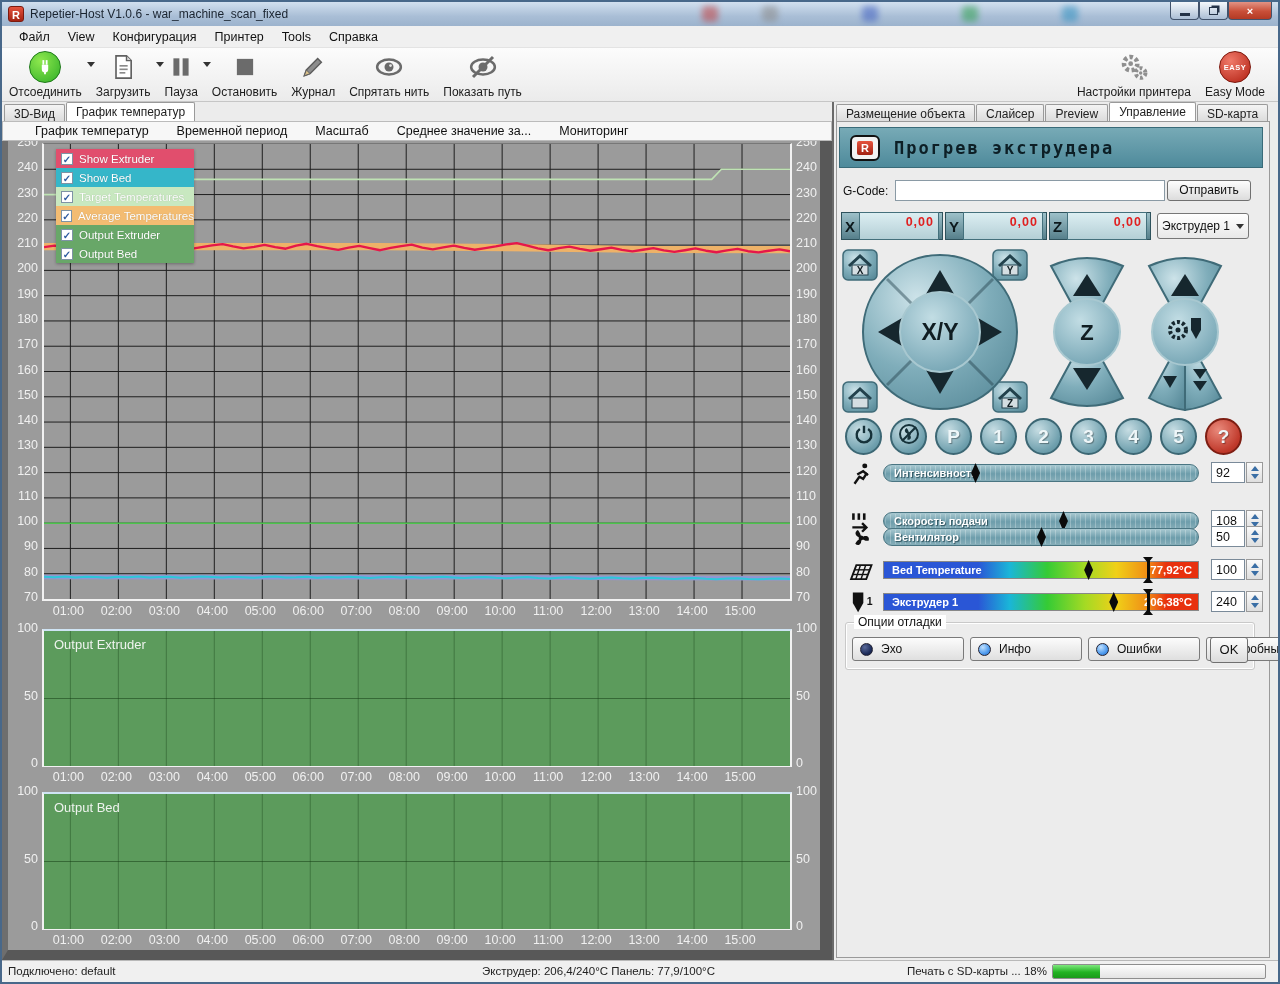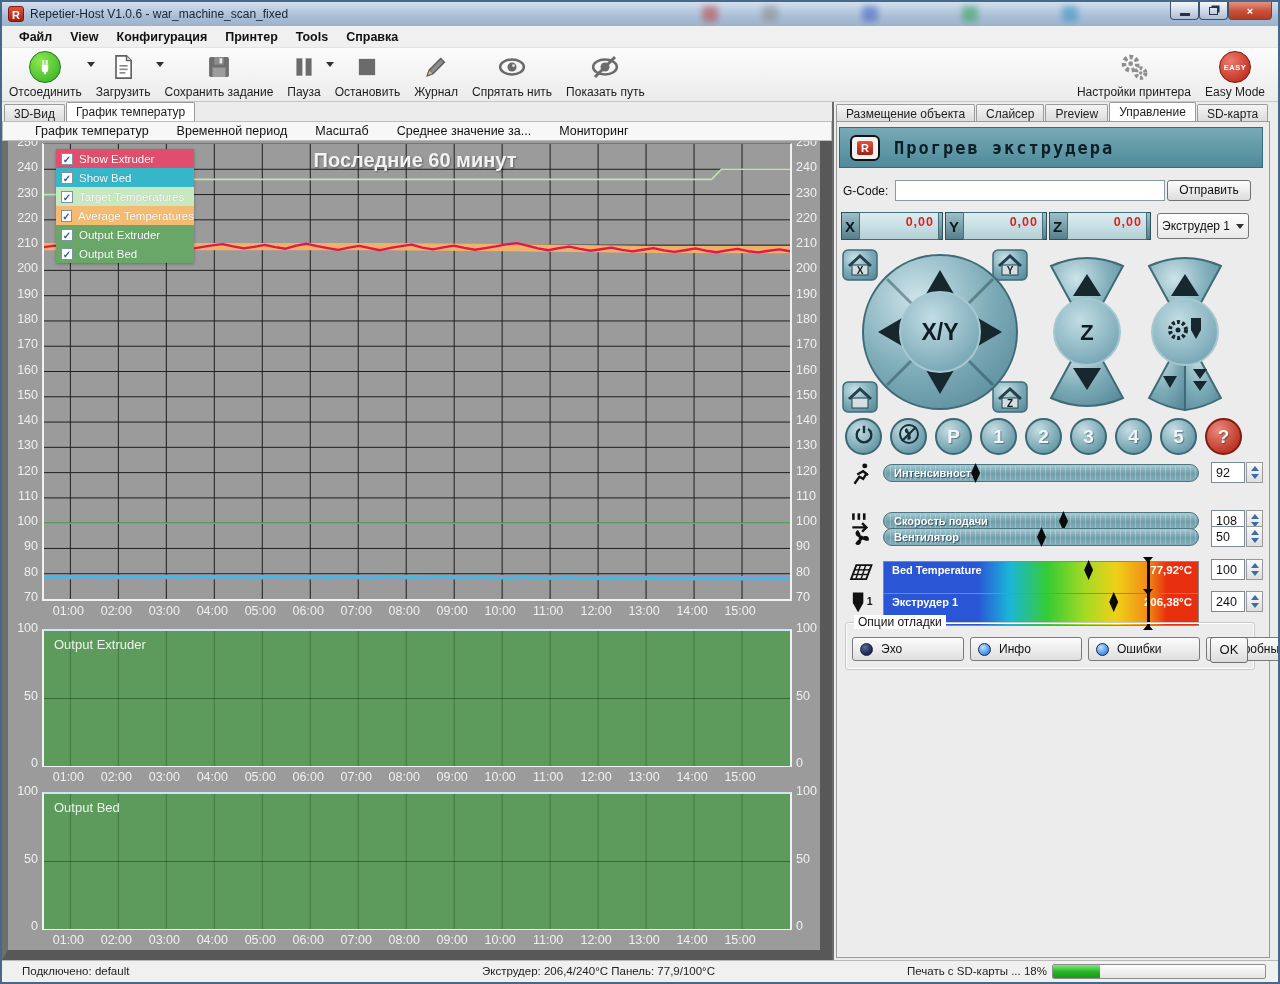--- a/index.html
+++ b/index.html
@@ -17,21 +17,21 @@
   .titletext { font-size:12px; color:#1a2430; z-index:2; }
   .winbtns { position:absolute; right:6px; top:0; display:flex; z-index:3;}
   .winbtn { width:29px; height:18px; border:1px solid #41526b; border-top:none; border-radius:0 0 4px 4px;
             background:linear-gradient(rgba(255,255,255,.75),rgba(175,192,214,.6));
             display:flex; align-items:center; justify-content:center; font-size:11px; color:#243247; font-weight:bold;}
   .winbtn.close { width:44px; background:linear-gradient(#e29384,#c94f38 55%,#b33a24); color:#fff; }
   .winbtn .minbar { width:10px; height:3px; background:#243247; margin-top:7px;}
   .winbtn .restore { width:9px; height:8px; border:1.5px solid #243247; box-shadow:2px -2px 0 -0.5px #243247; }
   
   .menubar { position:absolute; top:24px; left:0; right:0; height:22px; background:#f0f0f0; display:flex; align-items:center; padding-left:8px; border-bottom:1px solid #e3e3e3;}
-  .menuitem { padding:3px 9px; font-size:12.5px; color:#111;font-weight:bold; }
+  .menuitem { padding:3px 9px; font-size:12.5px; color:#111; }
   
   .toolbar { position:absolute; top:46px; left:0; right:0; height:54px;
              background:linear-gradient(#fcfcfc,#ebebeb); border-bottom:1px solid #c6c6c6;
              display:flex; align-items:flex-start; }
   .tgroup { display:flex; }
   .tgroup.right { margin-left:auto; padding-right:6px; }
   .tbtn { display:flex; flex-direction:column; align-items:center; padding:3px 7px 2px 7px; position:relative; }
   .ticon { width:32px; height:32px; display:flex; align-items:center; justify-content:center; position:relative;}
   .ticon.round-green { background:radial-gradient(circle at 35% 30%,#8ee84e,#2fae27); border-radius:50%; border:1px solid #1d7a18;}
   .ticon.round-red   { background:radial-gradient(circle at 35% 30%,#f07a6a,#b01e10); border-radius:50%; border:1px solid #7d170c;}
@@ -99,21 +99,21 @@
   .sliders { position:absolute; top:340px; left:0; right:0; }
   .srow { position:absolute; left:0; right:0; height:24px; }
   .sicon { position:absolute; left:10px; top:0; width:28px; height:24px; display:flex; align-items:center; justify-content:center;}
   .strack { position:absolute; left:46px; width:316px; top:2px; height:18px; border-radius:9px;
             background:linear-gradient(#a9c9d1,#6d9dab 55%,#86aeb9); border:1px solid #4a7582; }
   .strack .ribs { position:absolute; inset:1px; border-radius:8px;
             background:repeating-linear-gradient(90deg,rgba(255,255,255,.25) 0 1px,rgba(0,0,0,0) 1px 5px); }
   .strack .slabel { position:absolute; left:10px; top:2px; font-size:11px; font-weight:bold; color:#fff; text-shadow:1px 1px 1px #2c505b; white-space:nowrap;}
   .dmark { position:absolute; width:9px; height:20px; top:-2px; background:#0b0b0b;
            clip-path:polygon(50% 0,100% 50%,50% 100%,0 50%); }
-  .ttrack { position:absolute; left:46px; width:316px; top:2px; height:33px; border:1px solid #888;
+  .ttrack { position:absolute; left:46px; width:316px; top:2px; height:18px; border:1px solid #888;
             background:linear-gradient(90deg,#2a56d6 0%,#2a56d6 30%,#1ab6d8 40%,#35cb35 52%,#a4da24 64%,#f0d018 74%,#f08c16 84%,#e8300e 90%,#e8300e 100%); }
   .ttrack .slabel { position:absolute; left:8px; top:2px; font-size:11px; font-weight:bold; color:#fff; white-space:nowrap;}
   .ttrack .cur { position:absolute; right:6px; top:2px; font-size:11.5px; font-weight:bold; color:#fff; }
   .tmark { position:absolute; top:-5px; bottom:-5px; width:3px; background:#0b0b0b; }
   .tmark:before, .tmark:after { content:""; position:absolute; left:-4px; width:0; height:0;
      border-left:5.5px solid transparent; border-right:5.5px solid transparent; }
   .tmark:before { top:0; border-top:6px solid #0b0b0b; }
   .tmark:after { bottom:0; border-bottom:6px solid #0b0b0b; }
   .spin { position:absolute; width:34px; height:21px; top:0px; background:#fff; border:1px solid #7a8a99; font-size:12.5px; padding:3px 4px; }
   .spinarrows { position:absolute; width:17px; height:21px; top:0; border:1px solid #9a9a9a; background:linear-gradient(#fafafa,#dedede); }
@@ -124,21 +124,21 @@
   .debuggroup { position:absolute; top:500px; left:8px; right:14px; height:48px; border:1px solid #c9c9c9; box-shadow:inset 0 0 0 1px #fff; border-radius:3px; }
   .debuggroup .gtitle { position:absolute; top:-8px; left:8px; background:#ffffff; padding:0 4px; font-size:12px; }
   .dbtn { position:absolute; top:14px; height:24px; border:1px solid #7a7a7a; border-radius:3px;
           background:linear-gradient(#fcfcfc,#dfdfdf); display:flex; align-items:center; font-size:12px; }
   .dbtn .led { width:13px; height:13px; border-radius:50%; margin:0 8px 0 7px; border:1px solid #223; }
   .led.on  { background:radial-gradient(circle at 35% 30%,#bfe0ff,#4f9bee 60%,#2468c0); }
   .led.off { background:radial-gradient(circle at 35% 30%,#5a6a9a,#1b2a58 65%,#101a3a); }
   .okbtn { position:absolute; top:14px; right:6px; width:38px; height:26px; line-height:24px; font-size:13px; }
   
   .statusbar { position:absolute; left:0; right:0; bottom:0; height:22px; background:#f0f0f0; border-top:1px solid #b9b9b9; font-size:11.5px; color:#222;}
-  .statusbar .sl { position:absolute; left:20px; top:4px; }
+  .statusbar .sl { position:absolute; left:6px; top:4px; }
   .statusbar .sc { position:absolute; left:480px; top:4px;text-align:right; }
   .statusbar .sr { position:absolute; left:905px; top:4px; }
   .pbar { position:absolute; left:1050px; top:3px; width:214px; height:15px; border:1px solid #8e8e8e; background:linear-gradient(#fdfdfd,#e4e4e4); border-radius:2px; overflow:hidden;}
   .pfill { height:100%; background:linear-gradient(#7fe87f,#22b322 55%,#1a9a1a); }
   svg text { font-family:"Liberation Sans",sans-serif; }
 </style>
 </head>
 <body>
 
 <div class="app">
@@ -190,31 +190,20 @@
             <svg width="28" height="28" viewBox="0 0 24 24">
               <path d="M6 2.5h9l4 4V21.5H6z" fill="#fff" stroke="#606060" stroke-width="1.4"></path>
               <path d="M15 2.5v4h4" fill="#d8d8d8" stroke="#606060" stroke-width="1.2"></path>
               <line x1="9" y1="11" x2="16" y2="11" stroke="#8a8a8a" stroke-width="1.4"></line>
               <line x1="9" y1="14" x2="16" y2="14" stroke="#8a8a8a" stroke-width="1.4"></line>
               <line x1="9" y1="17" x2="14" y2="17" stroke="#8a8a8a" stroke-width="1.4"></line>
             </svg>
           </span>
           <span class="tcaret"></span>
           <span class="tlabel">Загрузить</span>
-        </div>
-        <div class="tbtn">
-          <span class="ticon">
-            <svg width="28" height="28" viewBox="0 0 24 24">
-              <rect x="3.5" y="3.5" width="17" height="17" rx="1.5" fill="#6e6e6e"></rect>
-              <rect x="8" y="3.5" width="8" height="6.5" fill="#8e8e8e"></rect>
-              <rect x="12.5" y="4.5" width="2.2" height="4.4" fill="#e8e8e8"></rect>
-              <rect x="6.5" y="12.5" width="11" height="8" fill="#9d9d9d"></rect>
-            </svg>
-          </span>
-          <span class="tlabel">Сохранить задание</span>
         </div>
         <div class="tbtn">
           <span class="ticon">
             <svg width="26" height="26" viewBox="0 0 24 24">
               <rect x="5" y="4" width="5.5" height="16" fill="#6b6b6b"></rect>
               <rect x="13.5" y="4" width="5.5" height="16" fill="#6b6b6b"></rect>
             </svg>
           </span>
           <span class="tcaret"></span>
           <span class="tlabel">Пауза</span>
@@ -381,21 +370,20 @@
           <div class="xlab" style="left: 276.257px; top: 463px;">06:00</div>
           <div class="xlab" style="left: 324.232px; top: 463px;">07:00</div>
           <div class="xlab" style="left: 372.206px; top: 463px;">08:00</div>
           <div class="xlab" style="left: 420.18px; top: 463px;">09:00</div>
           <div class="xlab" style="left: 468.154px; top: 463px;">10:00</div>
           <div class="xlab" style="left: 516.129px; top: 463px;">11:00</div>
           <div class="xlab" style="left: 564.103px; top: 463px;">12:00</div>
           <div class="xlab" style="left: 612.077px; top: 463px;">13:00</div>
           <div class="xlab" style="left: 660.051px; top: 463px;">14:00</div>
           <div class="xlab" style="left: 708.026px; top: 463px;">15:00</div>
-          <div class="chart-title" style="left: 34px; top: 8px; width: 746px;">Последние 60 минут</div>
           <div class="legend" style="left: 48px; top: 8px;">
             <div class="legrow" style="background: rgb(225, 78, 109);">
               <span class="cb">✓</span>
               <span class="lt">Show Extruder</span>
             </div>
             <div class="legrow" style="background: rgb(53, 182, 201);">
               <span class="cb">✓</span>
               <span class="lt">Show Bed</span>
             </div>
             <div class="legrow" style="background: rgb(200, 232, 192);">

